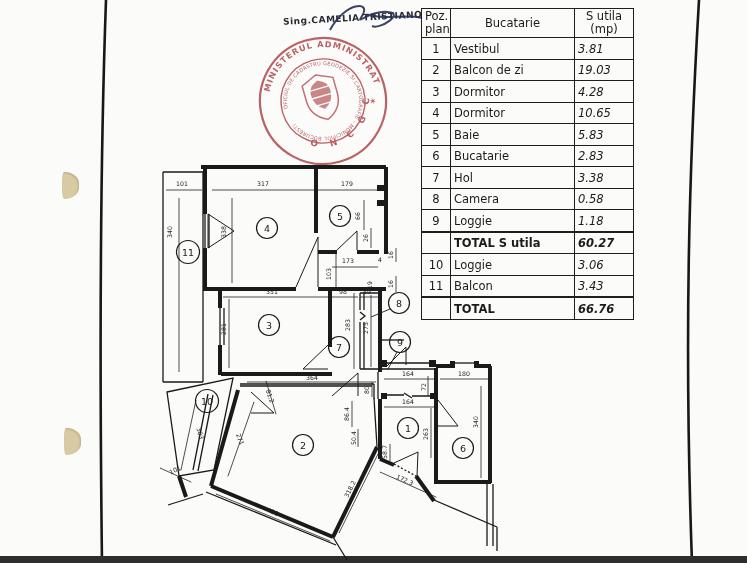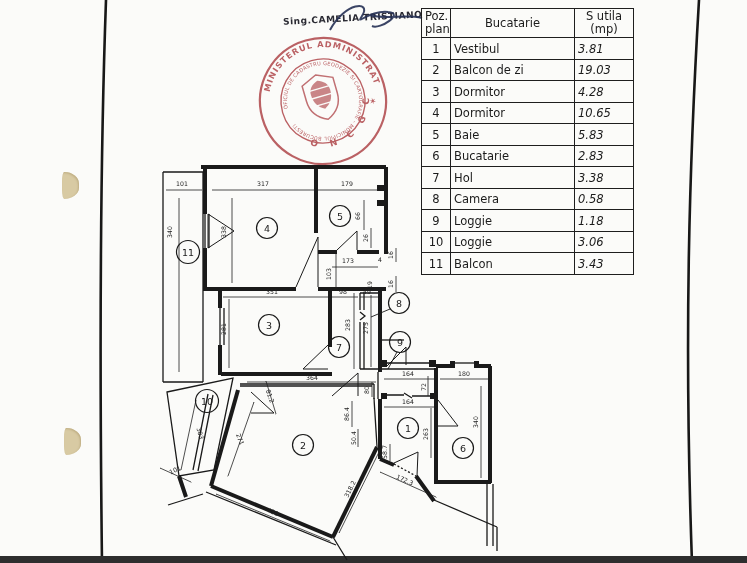--- a/index.html
+++ b/index.html
@@ -139,29 +139,39 @@
           <tr>
             <td class="poz">8</td>
             <td class="name">Camera</td>
             <td class="area">0.58</td>
           </tr>
           <tr>
             <td class="poz">9</td>
             <td class="name">Loggie</td>
             <td class="area">1.18</td>
           </tr>
+          <tr class="total">
+            <td class="poz"></td>
+            <td class="name">TOTAL S utila</td>
+            <td class="area">60.27</td>
+          </tr>
           <tr>
             <td class="poz">10</td>
             <td class="name">Loggie</td>
             <td class="area">3.06</td>
           </tr>
           <tr>
             <td class="poz">11</td>
             <td class="name">Balcon</td>
             <td class="area">3.43</td>
+          </tr>
+          <tr class="total">
+            <td class="poz"></td>
+            <td class="name">TOTAL</td>
+            <td class="area">66.76</td>
           </tr>
         </tbody>
     </table>
   </div>
 
   <svg class="plan-svg" width="747" height="563">
     <defs>
       <marker id="tk" markerWidth="8" markerHeight="8" refX="0" refY="0" orient="auto" markerUnits="userSpaceOnUse">
         <path d="M-2.5,2.5 L2.5,-2.5" stroke="#222" stroke-width="0.9"></path>
       </marker>

